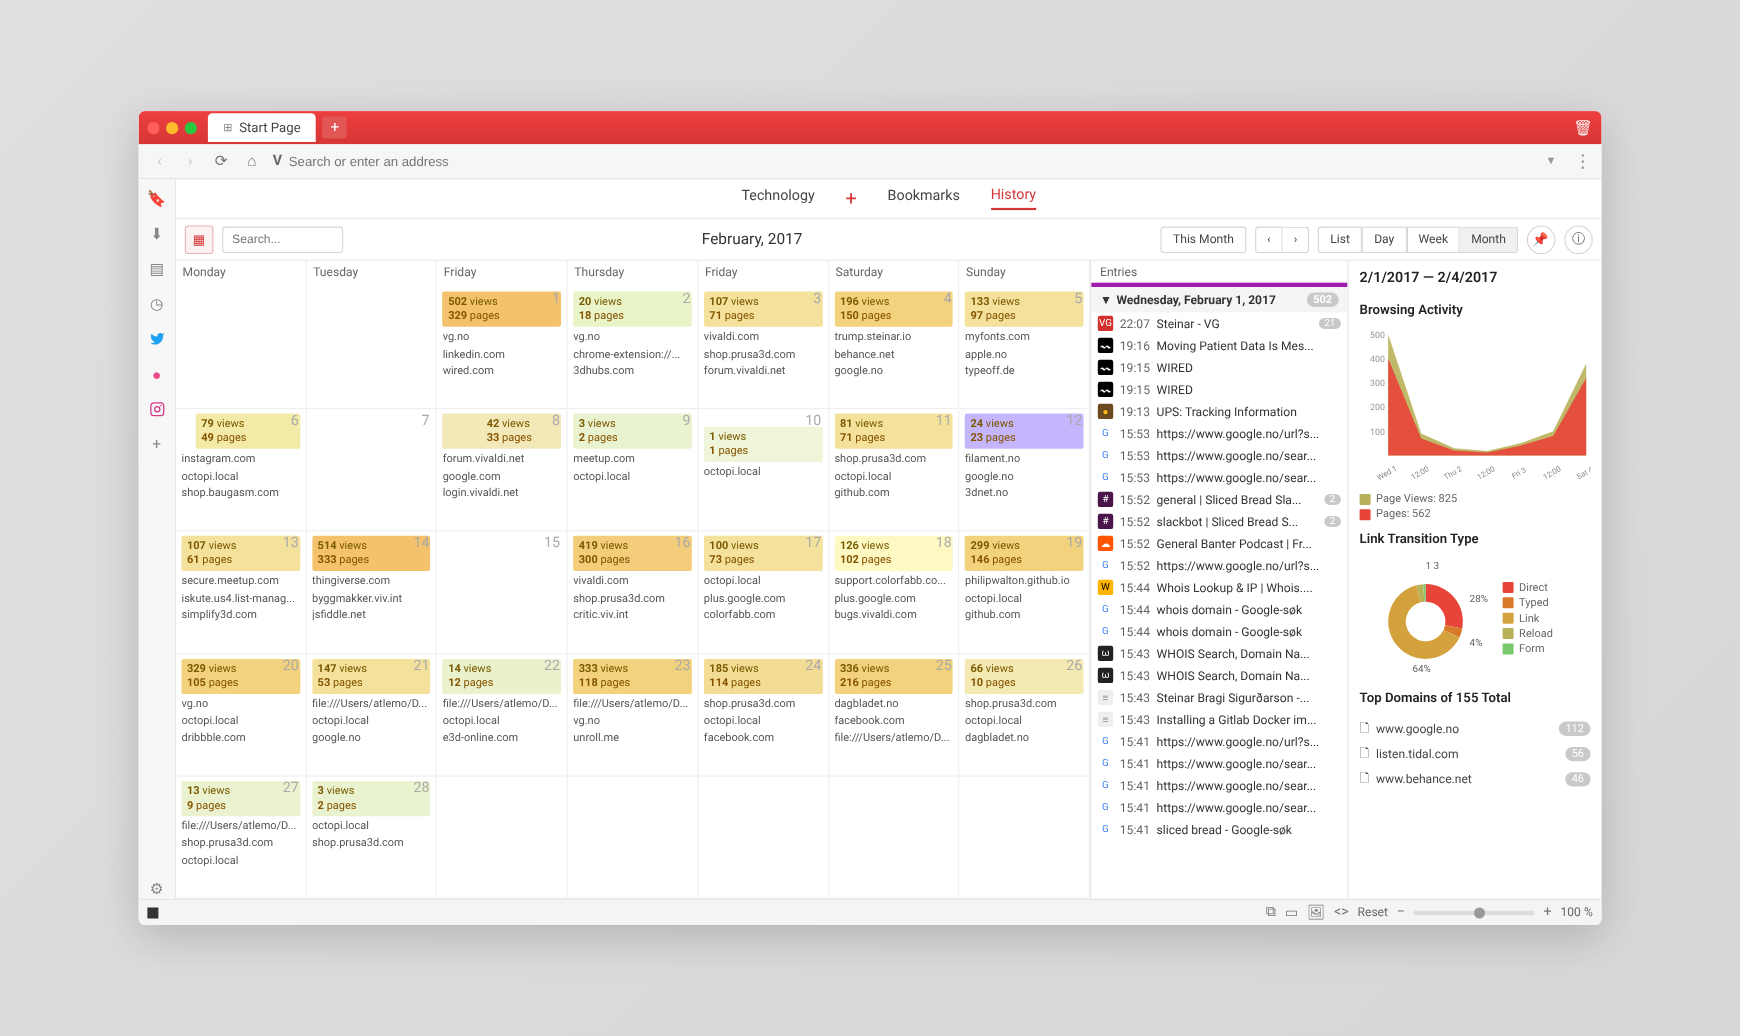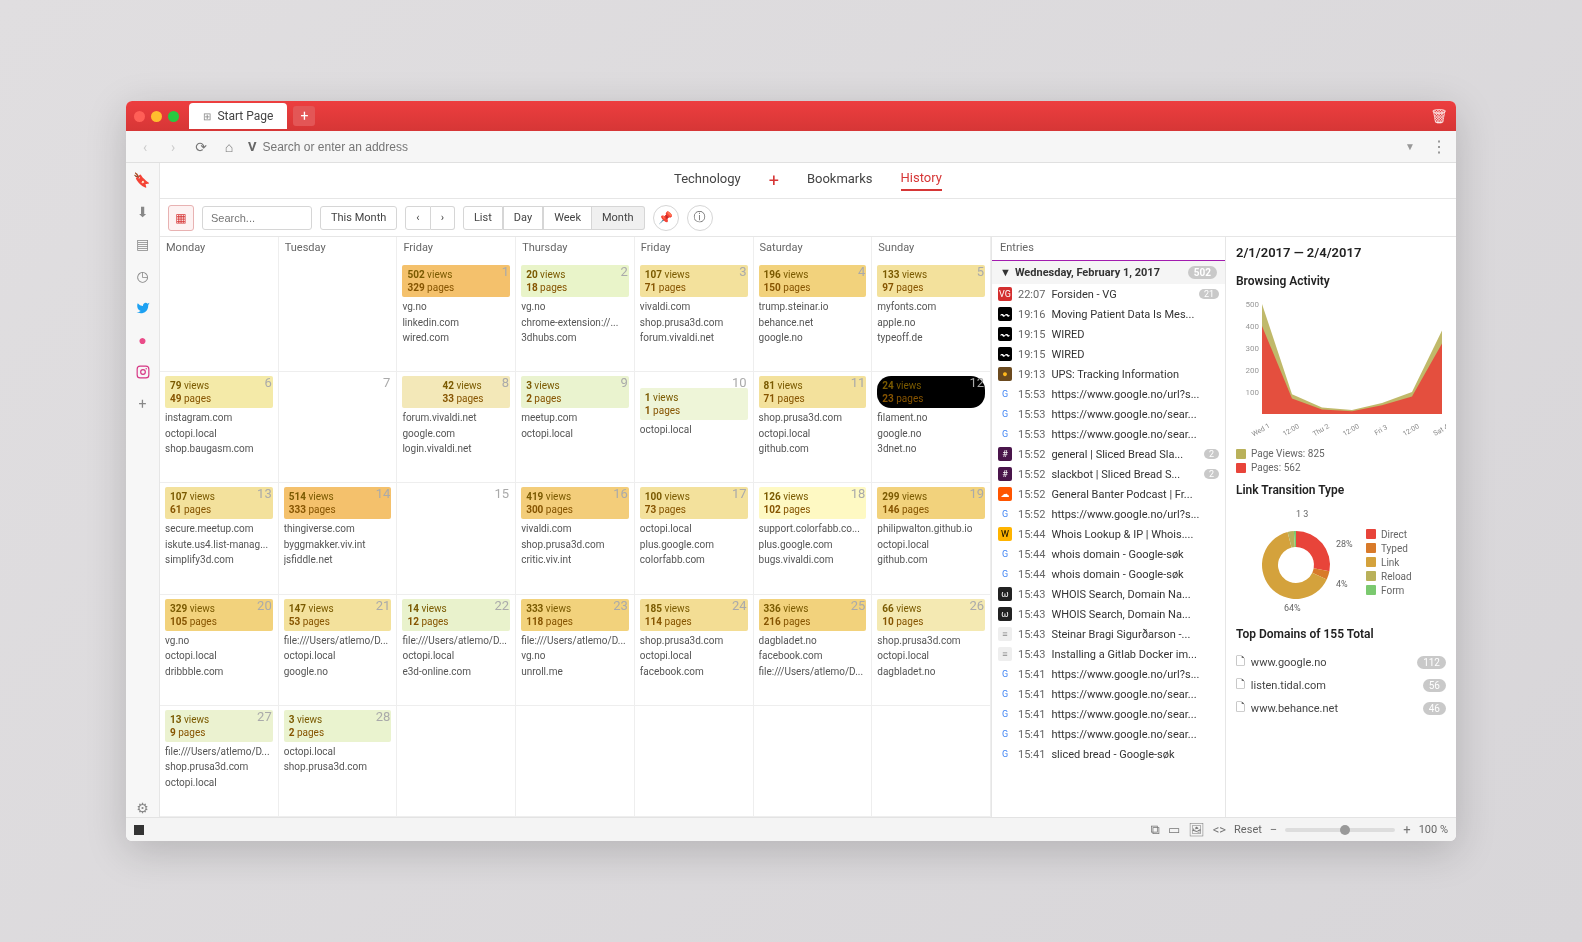--- a/index.html
+++ b/index.html
@@ -46,21 +46,21 @@
 .dow { display:grid; grid-template-columns:repeat(7,1fr); height:24px; }
 .dow div{padding:4px 6px;font-size:11px;color:#666;border-right:1px solid #eee}
 .grid { flex:1; display:grid; grid-template-columns:repeat(7,1fr); grid-auto-rows:1fr; overflow-y:auto; }
 .cell { border-right:1px solid #eee; border-bottom:1px solid #eee; padding:4px 5px; position:relative; overflow:hidden; font-size:10px; }
 .cell .num{position:absolute;top:3px;right:6px;font-size:13px;color:#aaa}
 .badge { padding:3px 5px; border-radius:2px; margin-bottom:3px; line-height:1.3; }
 .badge .vw{color:#7a5a00}
 .badge .pg{color:#865400}
 .dom-list{color:#555;line-height:1.35;margin-top:2px;white-space:nowrap;overflow:hidden;text-overflow:ellipsis}
 .entries { width:234px; display:flex; flex-direction:column; border-right:1px solid #e6e6e6; overflow:hidden; }
-.entries-h{height:24px;padding:4px 8px;font-size:11px;color:#666;border-bottom:1px solid #a21caf}
+.entries-h{height:24px;padding:4px 8px;font-size:11px;color:#666;border-bottom:4px solid #a21caf}
 .entries-date{padding:5px 8px;font-size:11px;font-weight:bold;background:#f5f5f5;display:flex;align-items:center;gap:4px}
 .entries-date .cnt{margin-left:auto;background:#c9c9c9;color:#fff;padding:1px 6px;border-radius:8px;font-size:10px}
 .entries-list{flex:1;overflow-y:auto}
 .entry{display:flex;align-items:center;gap:6px;padding:3px 6px;font-size:11px;cursor:pointer}
 .entry .fav{width:14px;height:14px;flex-shrink:0;display:flex;align-items:center;justify-content:center;font-size:9px;border-radius:2px}
 .entry .tm{color:#666;flex-shrink:0}
 .entry .ttl{flex:1;white-space:nowrap;overflow:hidden;text-overflow:ellipsis;color:#333}
 .entry .eb{background:#c9c9c9;color:#fff;padding:0 5px;border-radius:7px;font-size:9px}
 .stats { width:230px; padding:8px 10px; display:flex; flex-direction:column; gap:10px; overflow-y:auto; }
 .stats h3{font-size:13px;font-weight:600;color:#222;margin-bottom:4px}
@@ -140,20 +140,21 @@
       <div class="tabs-row">
         <span class="t">Technology</span>
         <span class="plus">+</span>
         <span class="t">Bookmarks</span>
         <span class="t active">History</span>
       </div>
 
       <div class="toolbar">
         <div class="tb-icon">▦</div>
         <input class="search-box" placeholder="Search..." style="">
+        <div class="title-month">February, 2017</div>
         <div class="tb-btn">This Month</div>
         <div class="tb-group">
           <div class="tb-btn">‹</div>
           <div class="tb-btn">›</div>
         </div>
         <div class="tb-group">
           <div class="tb-btn">List</div>
           <div class="tb-btn">Day</div>
           <div class="tb-btn">Week</div>
           <div class="tb-btn active">Month</div>
@@ -222,21 +223,21 @@
                 <div class="badge" style="background: rgb(243, 225, 156);">
                   <div class="vw"><b>133</b> views</div>
                   <div class="pg"><b>97</b> pages</div>
                 </div>
                 <div class="dom-list">myfonts.com</div>
                 <div class="dom-list">apple.no</div>
                 <div class="dom-list">typeoff.de</div>
               </div>
               <div class="cell">
                 <div class="num">6</div>
-                <div class="badge" style="background: rgb(244, 234, 168);">
+                <div class="badge" style="background: rgb(244, 234, 168); margin-left: 13px;">
                   <div class="vw"><b>79</b> views</div>
                   <div class="pg"><b>49</b> pages</div>
                 </div>
                 <div class="dom-list">instagram.com</div>
                 <div class="dom-list">octopi.local</div>
                 <div class="dom-list">shop.baugasm.com</div>
               </div>
               <div class="cell">
                 <div class="num">7</div>
               </div>
@@ -272,21 +273,21 @@
                 <div class="badge" style="background: rgb(243, 225, 156);">
                   <div class="vw"><b>81</b> views</div>
                   <div class="pg"><b>71</b> pages</div>
                 </div>
                 <div class="dom-list">shop.prusa3d.com</div>
                 <div class="dom-list">octopi.local</div>
                 <div class="dom-list">github.com</div>
               </div>
               <div class="cell">
                 <div class="num">12</div>
-                <div class="badge" style="background: #000000; border-radius: 14px;">
+                <div class="badge" style="background: #c4b5fd;">
                   <div class="vw"><b>24</b> views</div>
                   <div class="pg"><b>23</b> pages</div>
                 </div>
                 <div class="dom-list">filament.no</div>
                 <div class="dom-list">google.no</div>
                 <div class="dom-list">3dnet.no</div>
               </div>
               <div class="cell">
                 <div class="num">13</div>
                 <div class="badge" style="background: rgb(243, 225, 156);">
@@ -451,21 +452,21 @@
           <div class="entries-h">Entries</div>
           <div class="entries-date">
             <span>▼</span>
             <span>Wednesday, February 1, 2017</span>
             <span class="cnt">502</span>
           </div>
           <div class="entries-list" id="entries-list">
               <div class="entry">
                 <span class="fav" style="background:#d32f2f;color:#fff">VG</span>
                 <span class="tm">22:07</span>
-                <span class="ttl">Forsiden - VG</span>
+                <span class="ttl">Steinar - VG</span>
                 <span class="eb">21</span>
               </div>
               <div class="entry">
                 <span class="fav" style="background:#000;color:#fff">〰</span>
                 <span class="tm">19:16</span>
                 <span class="ttl">Moving Patient Data Is Mes...</span>
               </div>
               <div class="entry">
                 <span class="fav" style="background:#000;color:#fff">〰</span>
                 <span class="tm">19:15</span>

